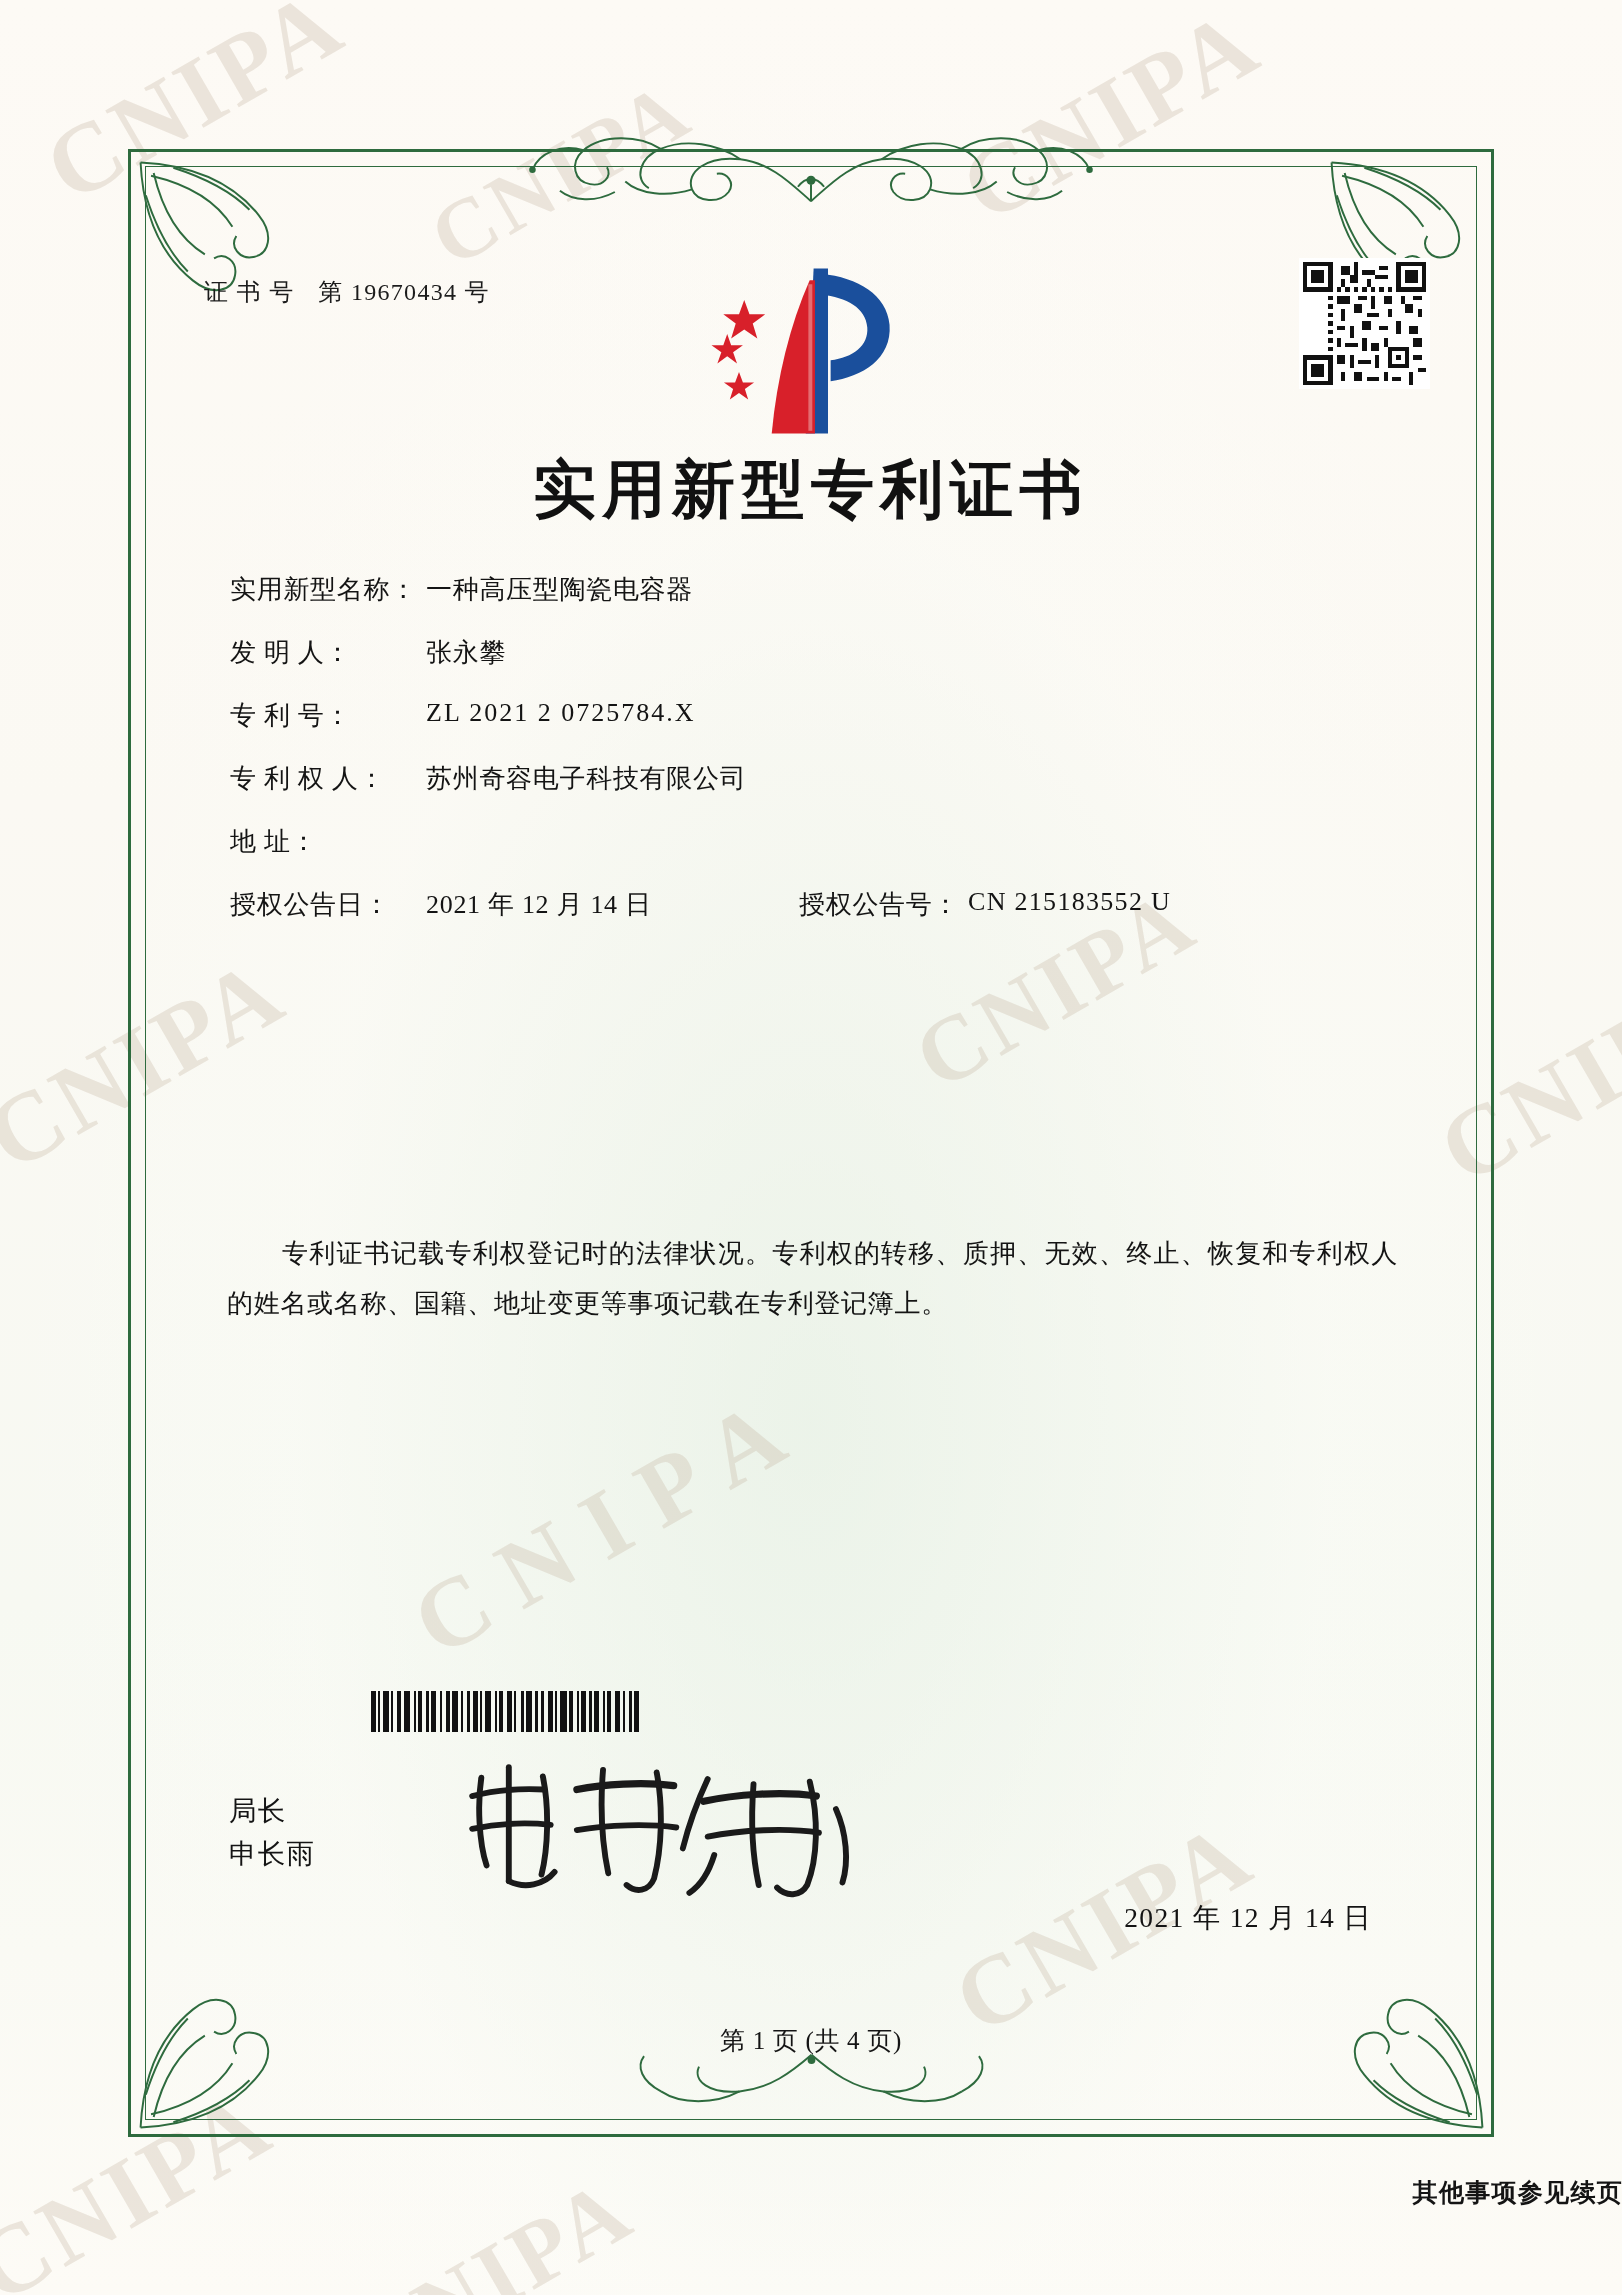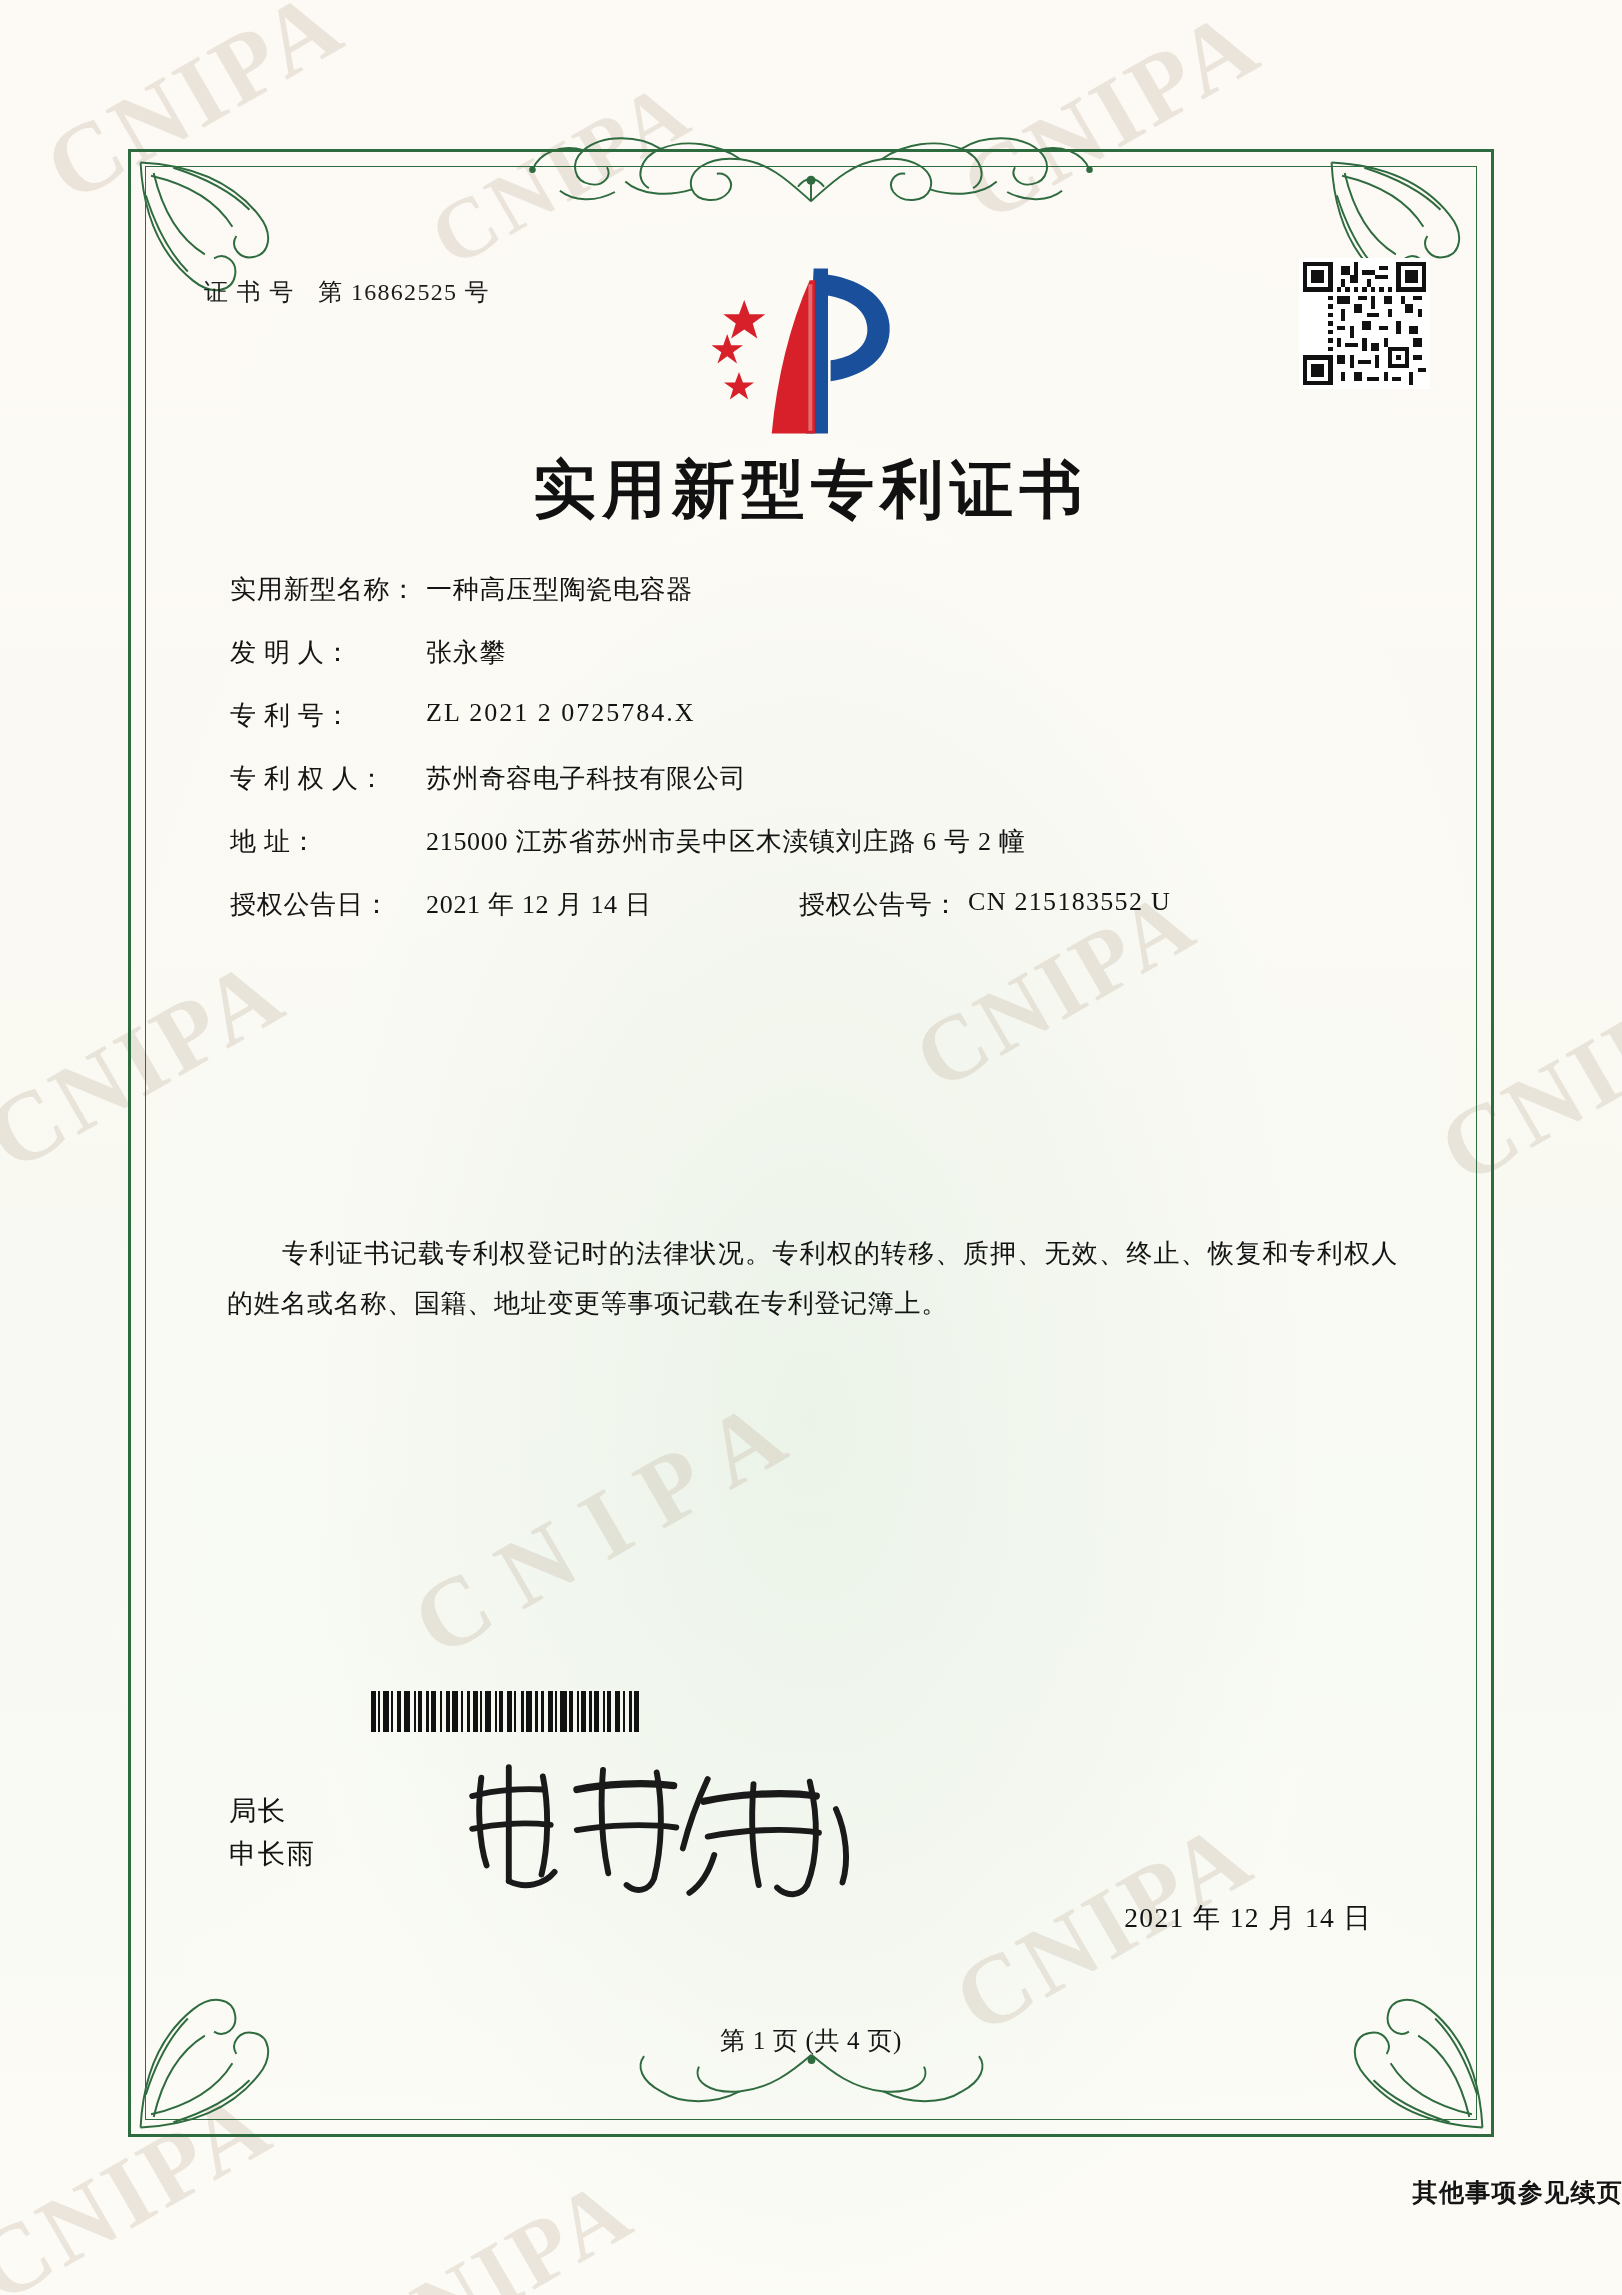--- a/index.html
+++ b/index.html
@@ -345,21 +345,21 @@
       <path d="M60 18 C 110 34, 150 56, 176 82"></path>
       <path d="M18 60 C 34 110, 56 150, 82 176"></path>
     </g>
   </svg>
 
   <div class="content">
 
     <div class="cert-no">
       <span>证 书 号</span>
       <span style="display:inline-block;width:9.2px"></span>
-      <span>第 16862525 号</span>
+      <span>第 19670434 号</span>
     </div>
 
     <div class="qr">
       <svg width="123" height="123" viewBox="0 0 29 29" shape-rendering="crispEdges">
         <rect width="29" height="29" fill="#fff"></rect>
         <g fill="#111">
 
           <rect x="0" y="0" width="7" height="1"></rect>
             <rect x="0" y="6" width="7" height="1"></rect>
           <rect x="0" y="0" width="1" height="7"></rect>
@@ -483,21 +483,20 @@
       </div>
 
 
       <div class="field-row">
         <span class="field-label">专 利 权 人：</span>
         <span class="field-value" style="left:281px">苏州奇容电子科技有限公司</span>
       </div>
 
       <div class="field-row">
         <span class="field-label">地        址：</span>
-        <span class="field-value" style="left:281px">215000 江苏省苏州市吴中区木渎镇刘庄路 6 号 2 幢</span>
       </div>
 
       <div class="field-row">
         <span class="field-label">授权公告日：</span>
         <span class="field-value" style="left:281px">2021 年 12 月 14 日</span>
         <span class="field-label2">授权公告号：</span>
         <span class="field-value2">CN 215183552 U</span>
       </div>
 
     </div>

